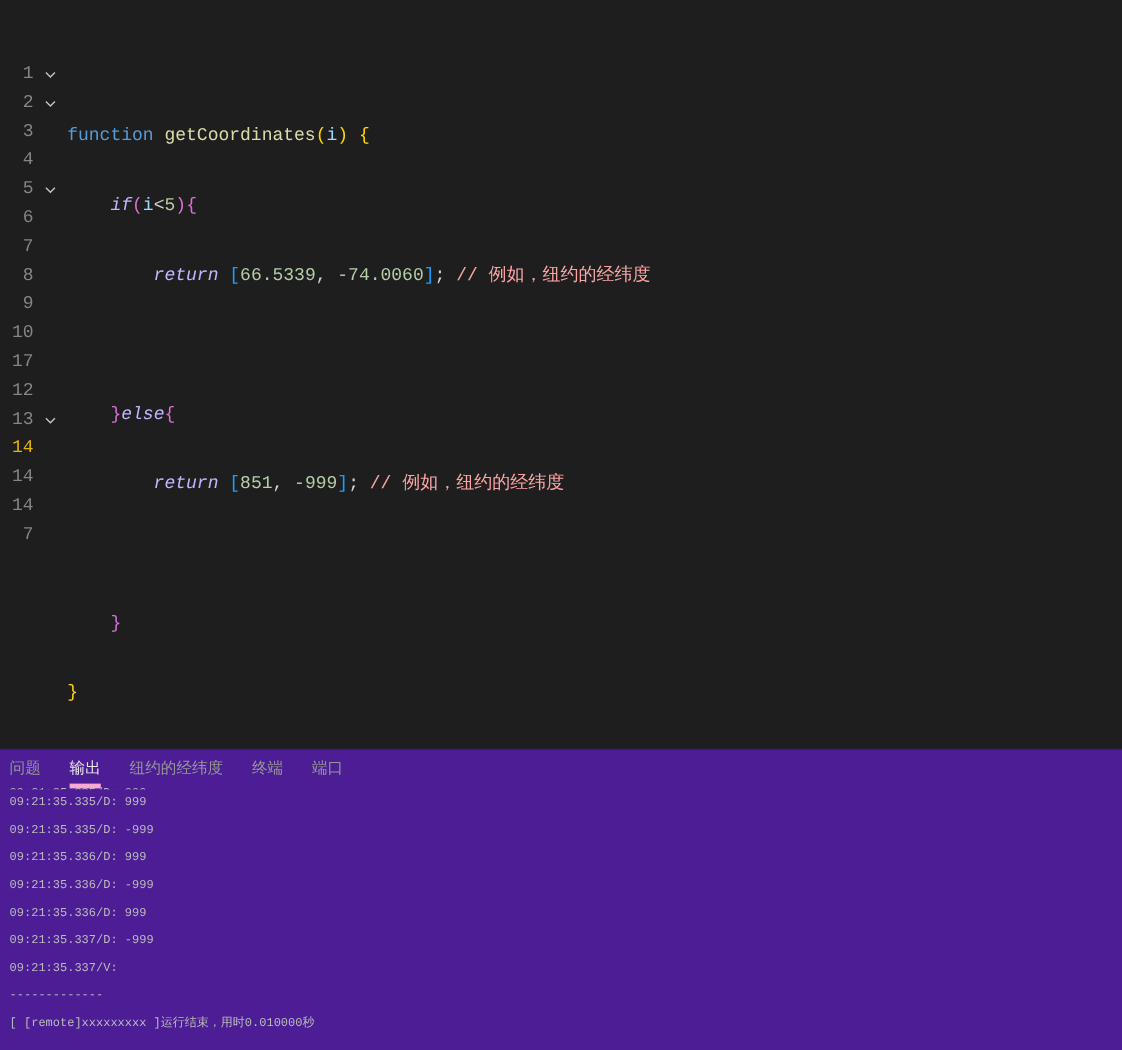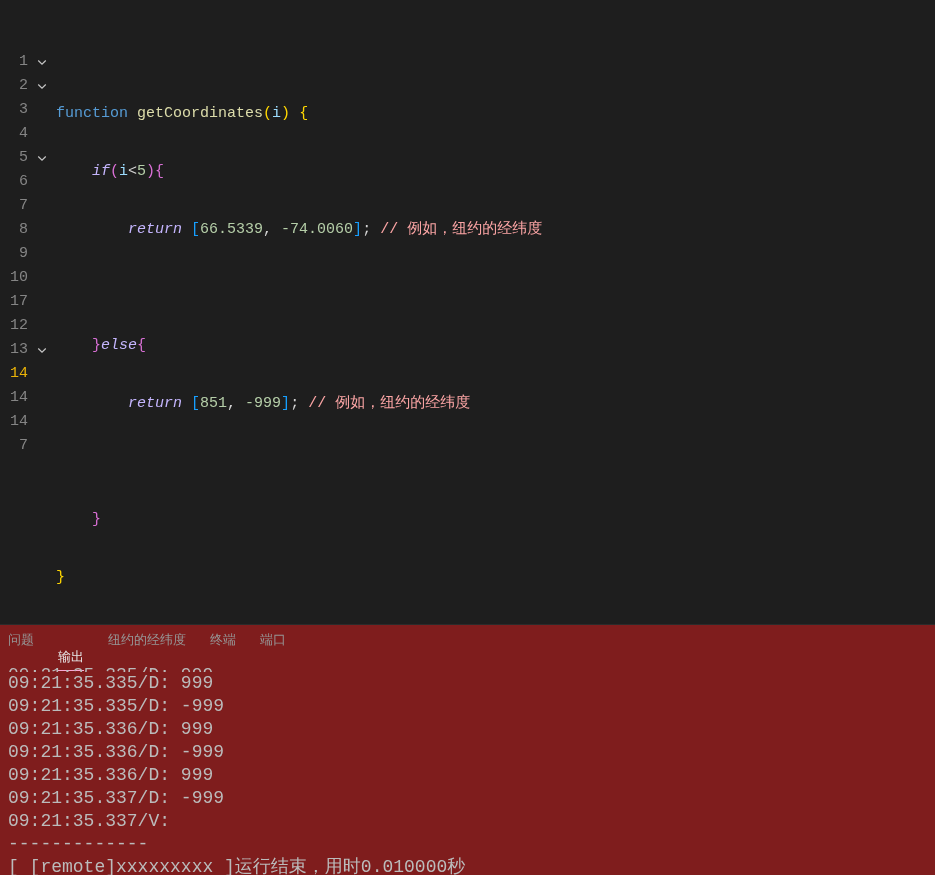--- a/index.html
+++ b/index.html
@@ -93,41 +93,40 @@
     align-items: center;
     justify-content: center;
     color: #c5c5c5;
   }
 
   .panel {
     position: absolute;
     left: 0; right: 0;
     top: 624px;
     bottom: 0;
-    background: #7f1d1d;
+    background: #4c1d95;
     border-top: 1px solid #2b2b2b;
   }
   .panel-tabs {
     display: flex;
     gap: 24px;
     padding: 6px 8px 4px 8px;
     font-size: 13px;
     font-family: "Segoe UI", Arial, sans-serif;
     color: #969696;
   }
   .panel-tab { cursor: pointer; padding-bottom: 4px; }
   .panel-tab.active {
     color: #e7e7e7;
-    border-bottom: 1px solid #f9a8d4;
-    margin-top: 17px;
+    border-bottom: 4px solid #f9a8d4;
   }
   .output {
     padding: 4px 8px 8px 8px;
     color: #bbbbbb;
-    font-size: 18px;
+    font-size: 10px;
     line-height: 23px;
     white-space: pre;
   }
 </style>
 </head>
 <body>
 
 <div class="tab-top"></div>
 
 <div class="side-btn">

